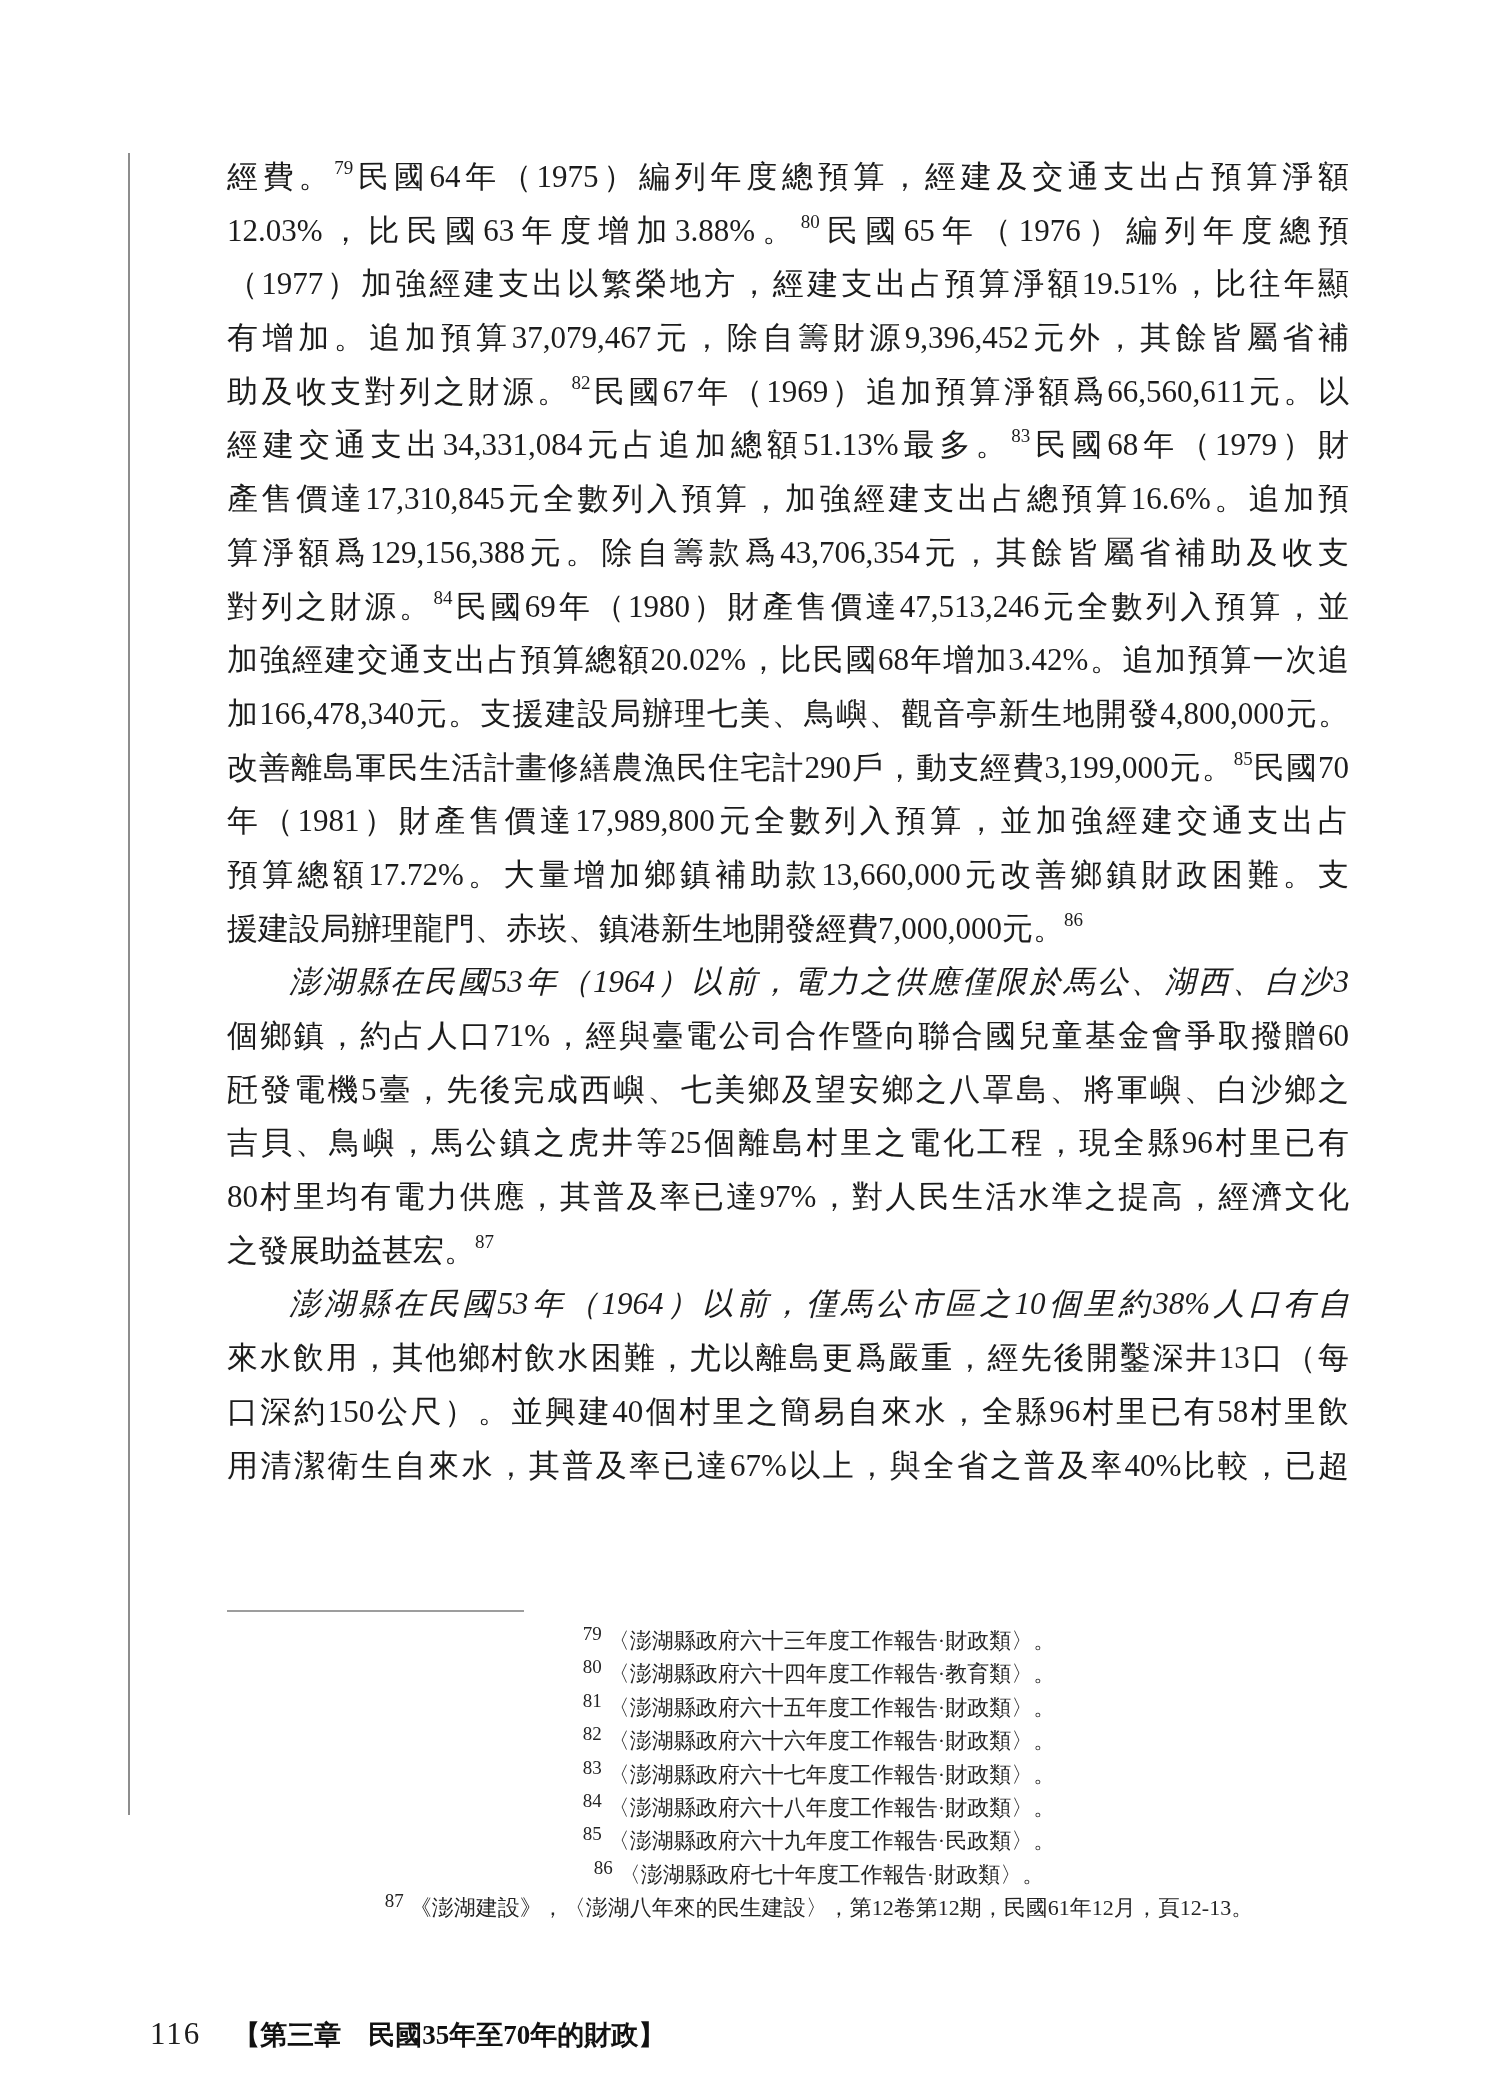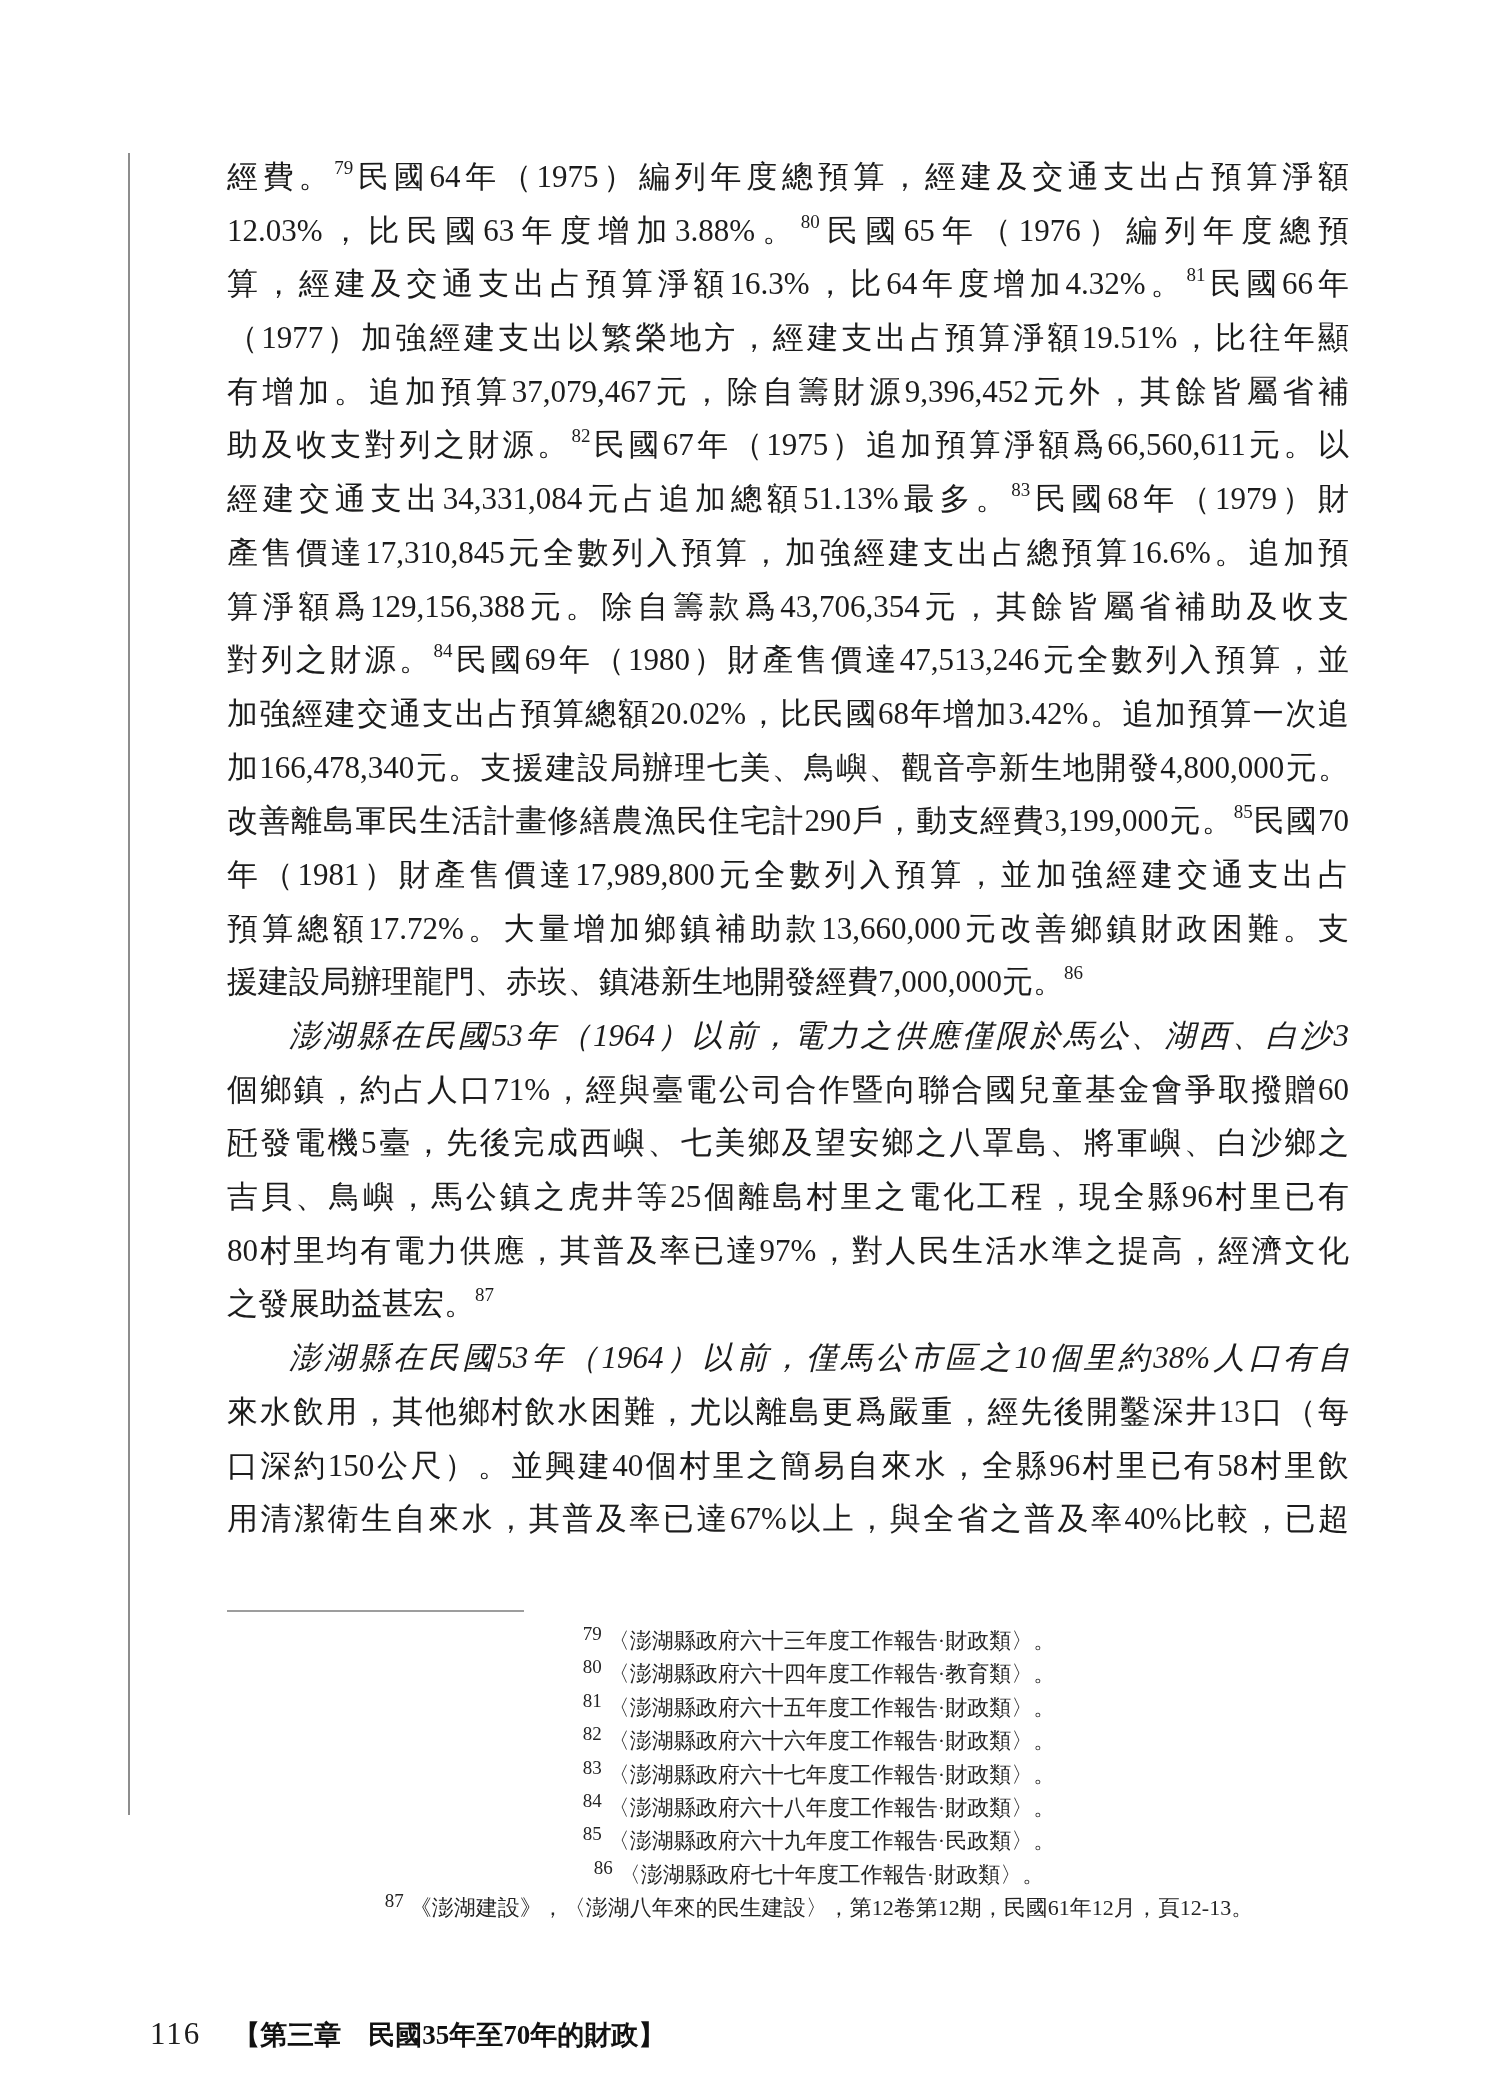--- a/index.html
+++ b/index.html
@@ -97,24 +97,23 @@
 </style>
 </head>
 <body>
 
 <div class="page">
   <div class="margin-rule"></div>
 
   <div class="body-text" id="bodyText">
       <div class="bline"><span>經費。</span><sup class="fnref">79</sup><span>民國64年（1975）編列年度總預算，經建及交通支出占預算淨額</span></div>
       <div class="bline"><span>12.03%，比民國63年度增加3.88%。</span><sup class="fnref">80</sup><span>民國65年（1976）編列年度總預</span></div>
-      <div class="bline"><span>算，經建及交通支出占預算淨額16.3%，比64年度增加4.32%。</span><sup class="fnref">81</sup><span>民國66年</span></div>
       <div class="bline"><span>（1977）加強經建支出以繁榮地方，經建支出占預算淨額19.51%，比往年顯</span></div>
       <div class="bline"><span>有增加。追加預算37,079,467元，除自籌財源9,396,452元外，其餘皆屬省補</span></div>
-      <div class="bline"><span>助及收支對列之財源。</span><sup class="fnref">82</sup><span>民國67年（1975）追加預算淨額爲66,560,611元。以</span></div>
+      <div class="bline"><span>助及收支對列之財源。</span><sup class="fnref">82</sup><span>民國67年（1969）追加預算淨額爲66,560,611元。以</span></div>
       <div class="bline"><span>經建交通支出34,331,084元占追加總額51.13%最多。</span><sup class="fnref">83</sup><span>民國68年（1979）財</span></div>
       <div class="bline"><span>產售價達17,310,845元全數列入預算，加強經建支出占總預算16.6%。追加預</span></div>
       <div class="bline"><span>算淨額爲129,156,388元。除自籌款爲43,706,354元，其餘皆屬省補助及收支</span></div>
       <div class="bline"><span>對列之財源。</span><sup class="fnref">84</sup><span>民國69年（1980）財產售價達47,513,246元全數列入預算，並</span></div>
       <div class="bline"><span>加強經建交通支出占預算總額20.02%，比民國68年增加3.42%。追加預算一次追</span></div>
       <div class="bline"><span>加166,478,340元。支援建設局辦理七美、鳥嶼、觀音亭新生地開發4,800,000元。</span></div>
       <div class="bline"><span>改善離島軍民生活計畫修繕農漁民住宅計290戶，動支經費3,199,000元。</span><sup class="fnref">85</sup><span>民國70</span></div>
       <div class="bline"><span>年（1981）財產售價達17,989,800元全數列入預算，並加強經建交通支出占</span></div>
       <div class="bline"><span>預算總額17.72%。大量增加鄉鎮補助款13,660,000元改善鄉鎮財政困難。支</span></div>
       <div class="bline last"><span>援建設局辦理龍門、赤崁、鎮港新生地開發經費7,000,000元。</span><sup class="fnref">86</sup></div>

